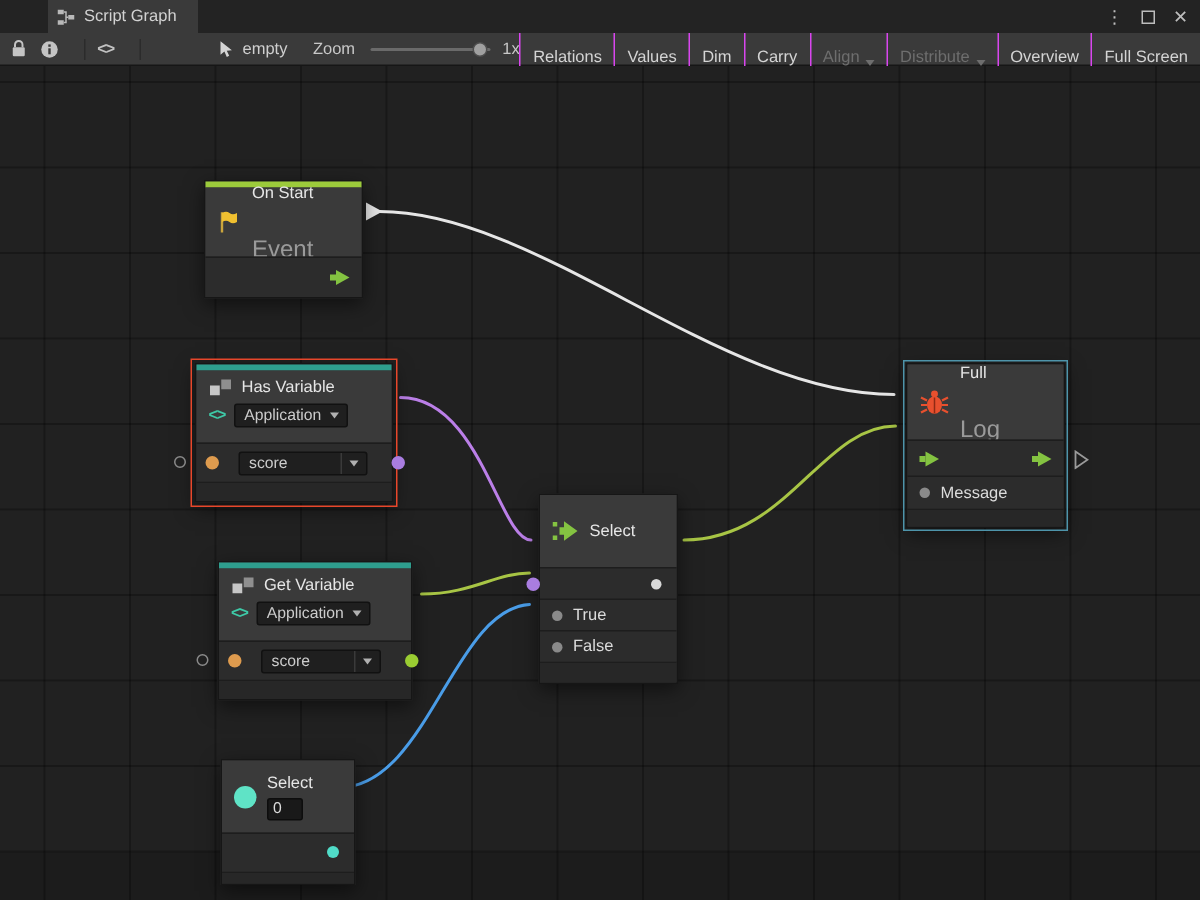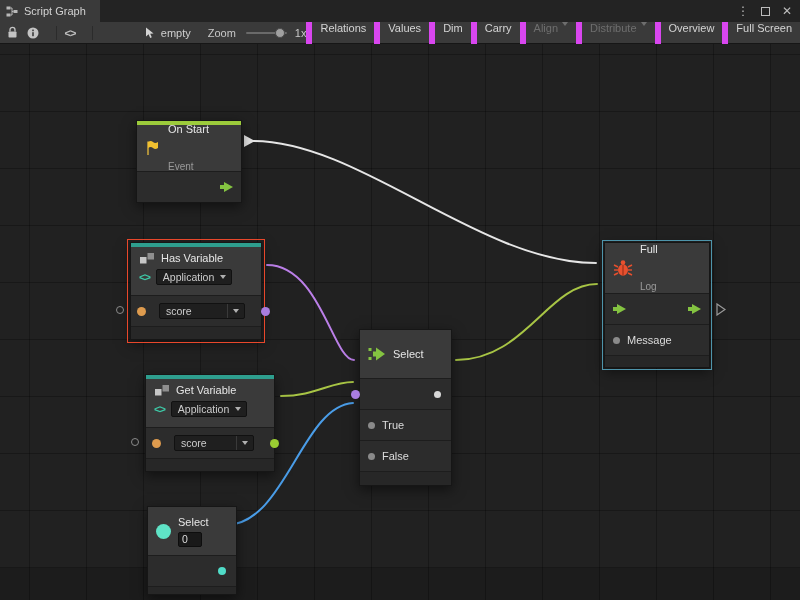--- a/index.html
+++ b/index.html
@@ -1,40 +1,40 @@
 <!DOCTYPE html>
 <html><head>
 <meta charset="utf-8">
 <style>
   * { margin:0; padding:0; box-sizing:border-box; }
   html,body { width:800px; height:600px; overflow:hidden; background:#383838;
               font-family:"Liberation Sans", sans-serif; }
   .app { position:relative; width:800px; height:600px; background:#232323; }
 
   
-  .tabbar { position:relative; height:22px; background:#232323; display:flex; align-items:stretch; }
+  .tabbar { position:relative; height:22px; background:#232323; display:flex; align-items:stretch;padding-left:32px; }
   .tab { display:flex; align-items:center; gap:6px; padding:0 14px 0 6px; background:#3a3a3a;
          color:#d2d2d2; font-size:11px; }
   .win-controls { position:absolute; right:8px; top:0; height:22px; display:flex; align-items:center; gap:12px; color:#bdbdbd; font-size:12px; }
   .win-controls .max-box { width:9px; height:9px; border:1px solid #bdbdbd; display:inline-block; }
 
   
   .toolbar { height:22px; background:#3a3a3a; border-bottom:1px solid #161616;
              display:flex; align-items:center; padding-left:7px; font-size:11px; color:#c8c8c8; }
   .ticon { display:inline-flex; align-items:center; justify-content:center; margin-right:9px; }
   .tsep { width:1px; height:14px; background:#2b2b2b; margin:0 8px; }
   .code-glyph { font-weight:bold; font-size:11px; letter-spacing:-1px; }
   .code-gray { color:#c2c2c2; }
   .sel-cluster { display:flex; align-items:center; gap:5px; margin-left:44px; color:#cfcfcf; }
   .zoom-label { margin-left:17px; }
   .slider { position:relative; width:90px; height:2px; background:#6a6a6a; margin:0 8px 0 10px; border-radius:1px; }
   .slider .knob { position:absolute; right:2px; top:-4px; width:10px; height:10px; border-radius:50%;
                   background:#a0a0a0; border:1px solid #4c4c4c; }
   .tbtn-group { margin-left:auto; display:flex; align-items:stretch; height:22px; }
-  .tbtn { display:flex; align-items:flex-start; gap:4px; padding:0 8px; border-left:6px solid #d946ef;
+  .tbtn { display:flex; align-items:flex-end; gap:4px; padding:0 8px; border-left:1px solid #d946ef;
           color:#d4d4d4; white-space:nowrap; }
   .tbtn.disabled { color:#6e6e6e; }
   .caret-down { width:0; height:0; border-left:3.5px solid transparent; border-right:3.5px solid transparent;
                 border-top:4px solid #9a9a9a; display:inline-block; }
   .tbtn.disabled .caret-down { border-top-color:#6e6e6e; }
 
   
   .canvas { position:absolute; top:44px; left:0; width:800px; height:556px; background-color:#212121;
             background-image:
               linear-gradient(rgba(0,0,0,0.28) 1px, transparent 1px),
@@ -47,23 +47,23 @@
   
   .node { position:absolute; z-index:2; background:#2f2f2f; border:1px solid #161616;
           box-shadow:0 4px 12px rgba(0,0,0,0.5); color:#dcdcdc; font-size:11px; }
   .node.sel-red  { outline:1px solid #e8472b; outline-offset:2px; }
   .node.sel-blue { outline:1px solid #4e94aa; outline-offset:1px; }
   .strip { height:4px; }
   .hdr { background:#3a3a3a; display:flex; align-items:center; gap:7px; padding:0 8px; }
   .hdr-col { background:#3a3a3a; padding:5px 8px 6px 8px; display:flex; flex-direction:column; gap:4px; }
   .hdr-row { display:flex; align-items:center; gap:6px; }
   .t1 { color:#e6e6e6; font-size:11px; line-height:13px; }
-  .t2 { color:#9a9a9a; font-size:10px; line-height:12px;margin-top:25px; }
+  .t2 { color:#9a9a9a; font-size:16px; line-height:12px;margin-top:25px; }
   .row { position:relative; background:#2c2c2c; border-top:1px solid #1d1d1d;
-         display:flex; align-items:center; padding:15px 12px; }
+         display:flex; align-items:center; padding:0 12px; }
   .footer { background:#272727; border-top:1px solid #1d1d1d; }
 
   .port { position:absolute; width:9px; height:9px; border-radius:50%; top:50%; margin-top:-4.5px; }
   .dot-sm { position:absolute; width:7px; height:7px; border-radius:50%; top:50%; margin-top:-3.5px; background:#8a8a8a; }
   .ring { position:absolute; width:8px; height:8px; border-radius:50%; border:1.5px solid #8a8a8a; top:50%; margin-top:-5px; }
   .flow { position:absolute; width:13px; height:10px; top:50%; margin-top:-5px; }
   .flow::before { content:""; position:absolute; left:0; top:3px; width:4px; height:4px; background:#84c341; }
   .flow::after  { content:""; position:absolute; left:4px; top:0; width:0; height:0;
                   border-top:5px solid transparent; border-bottom:5px solid transparent; border-left:9px solid #84c341; }
 

